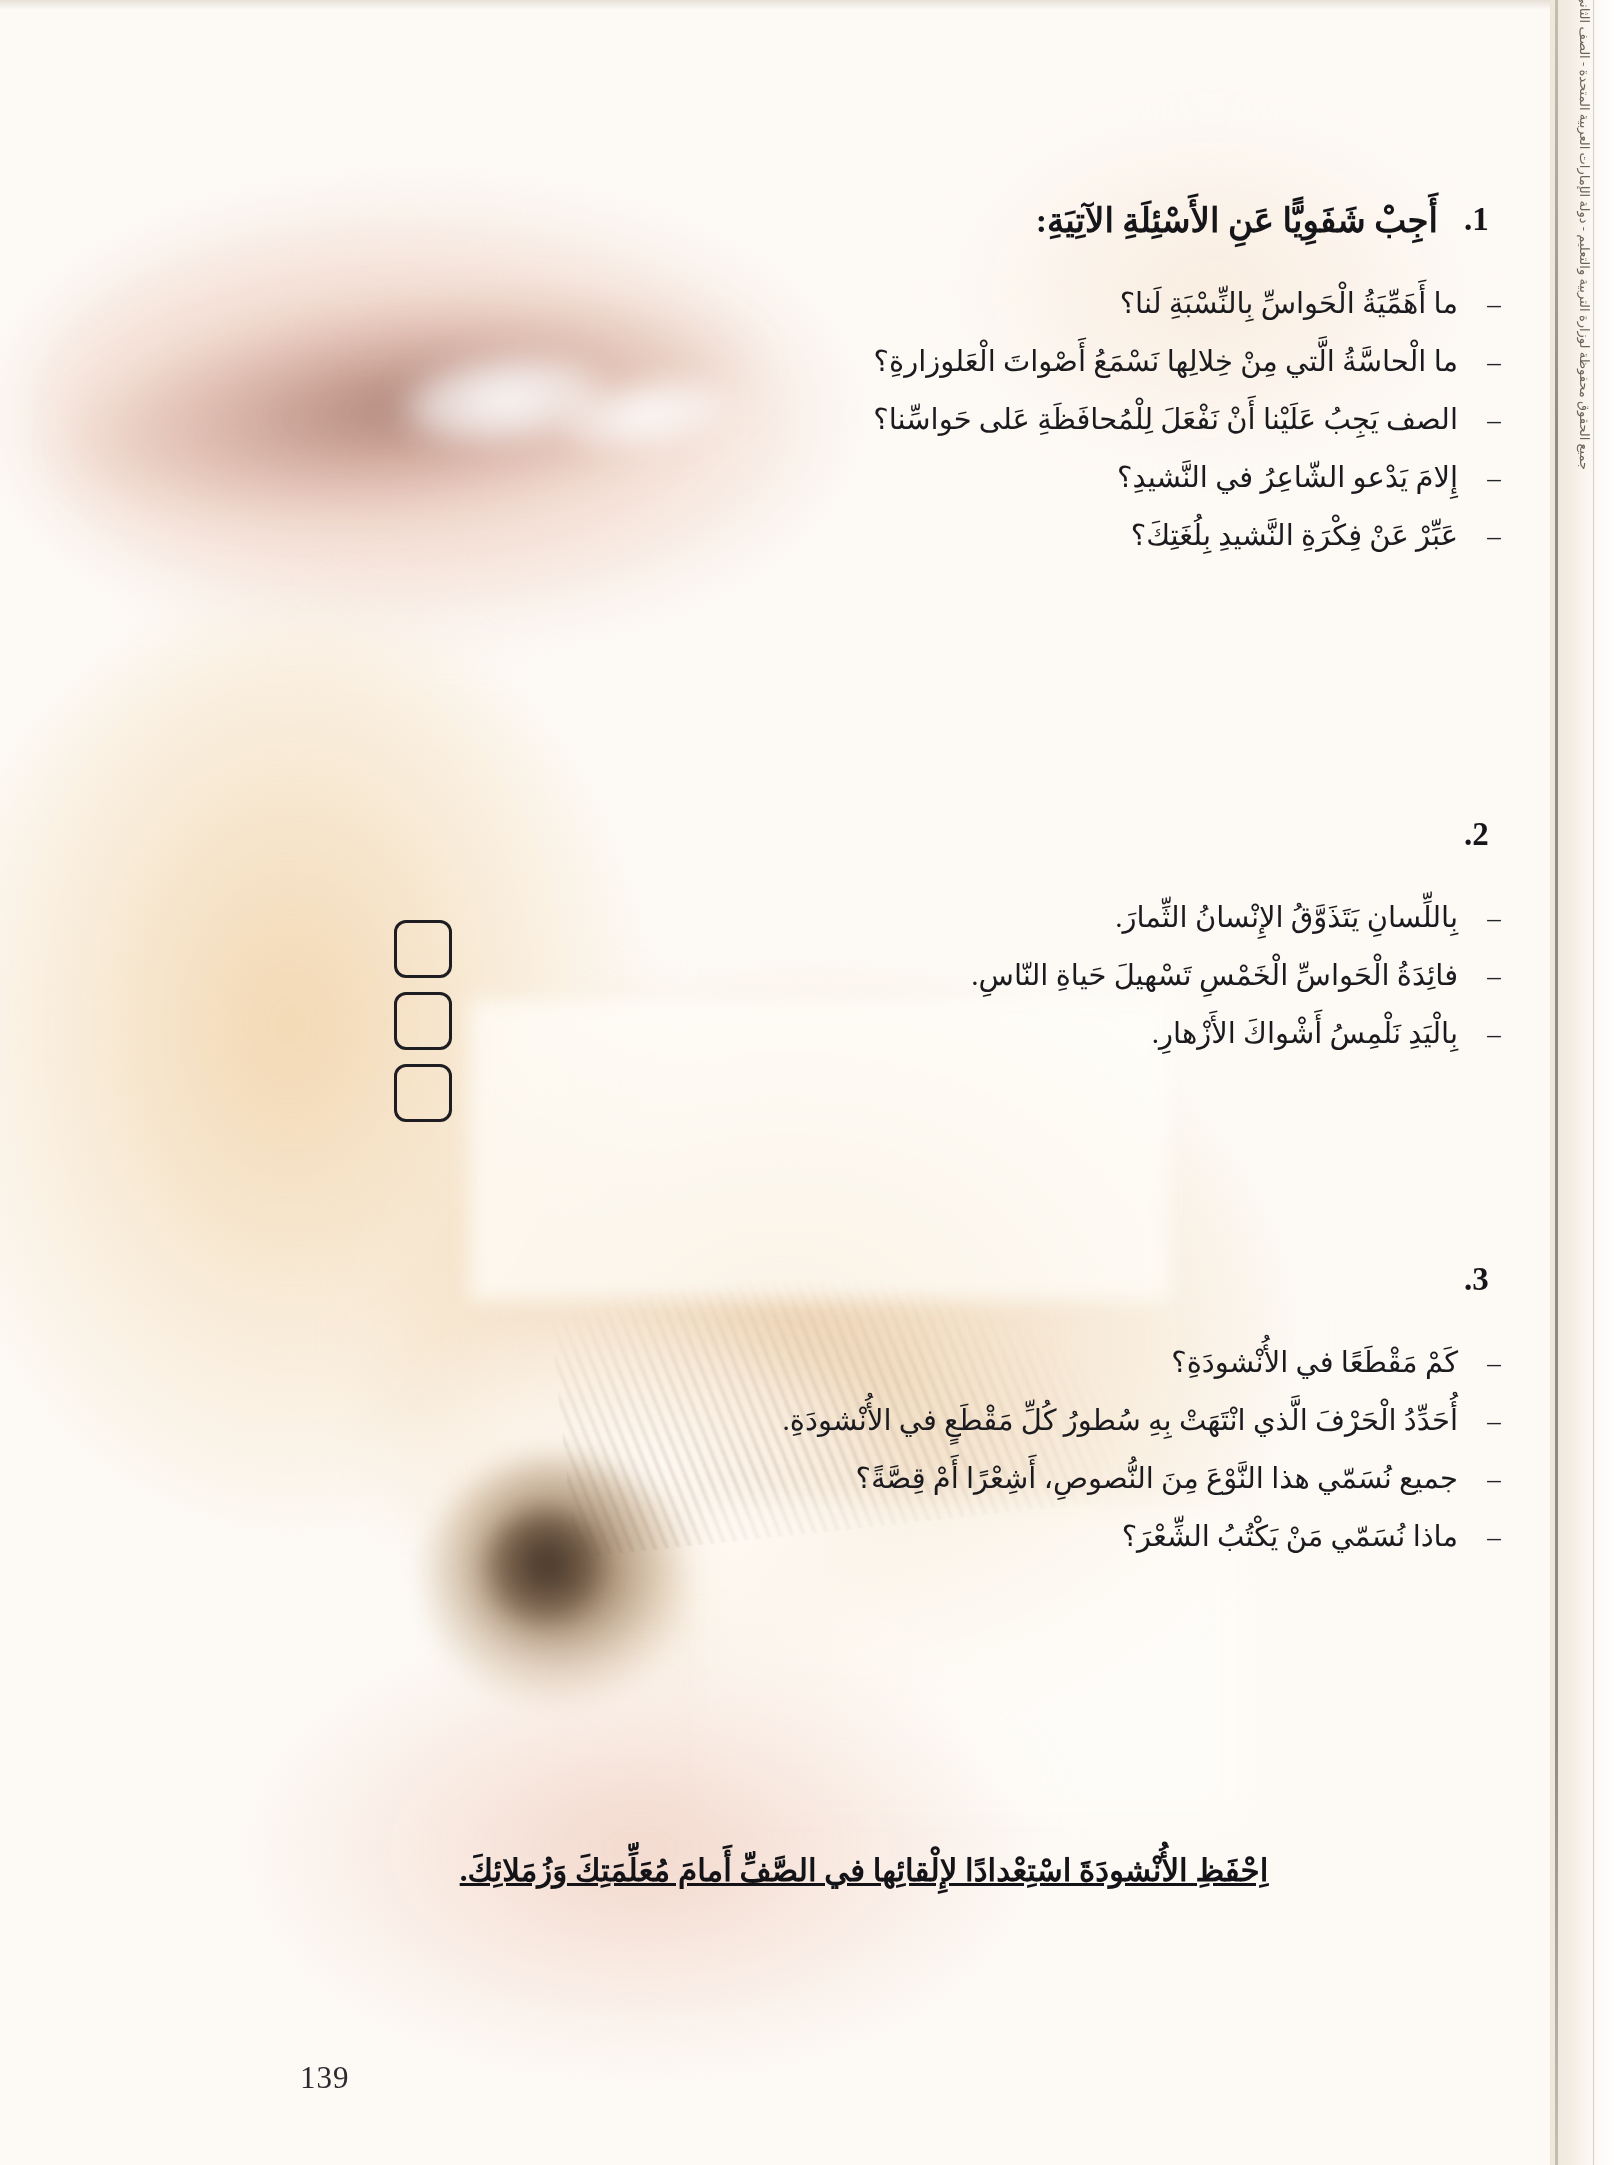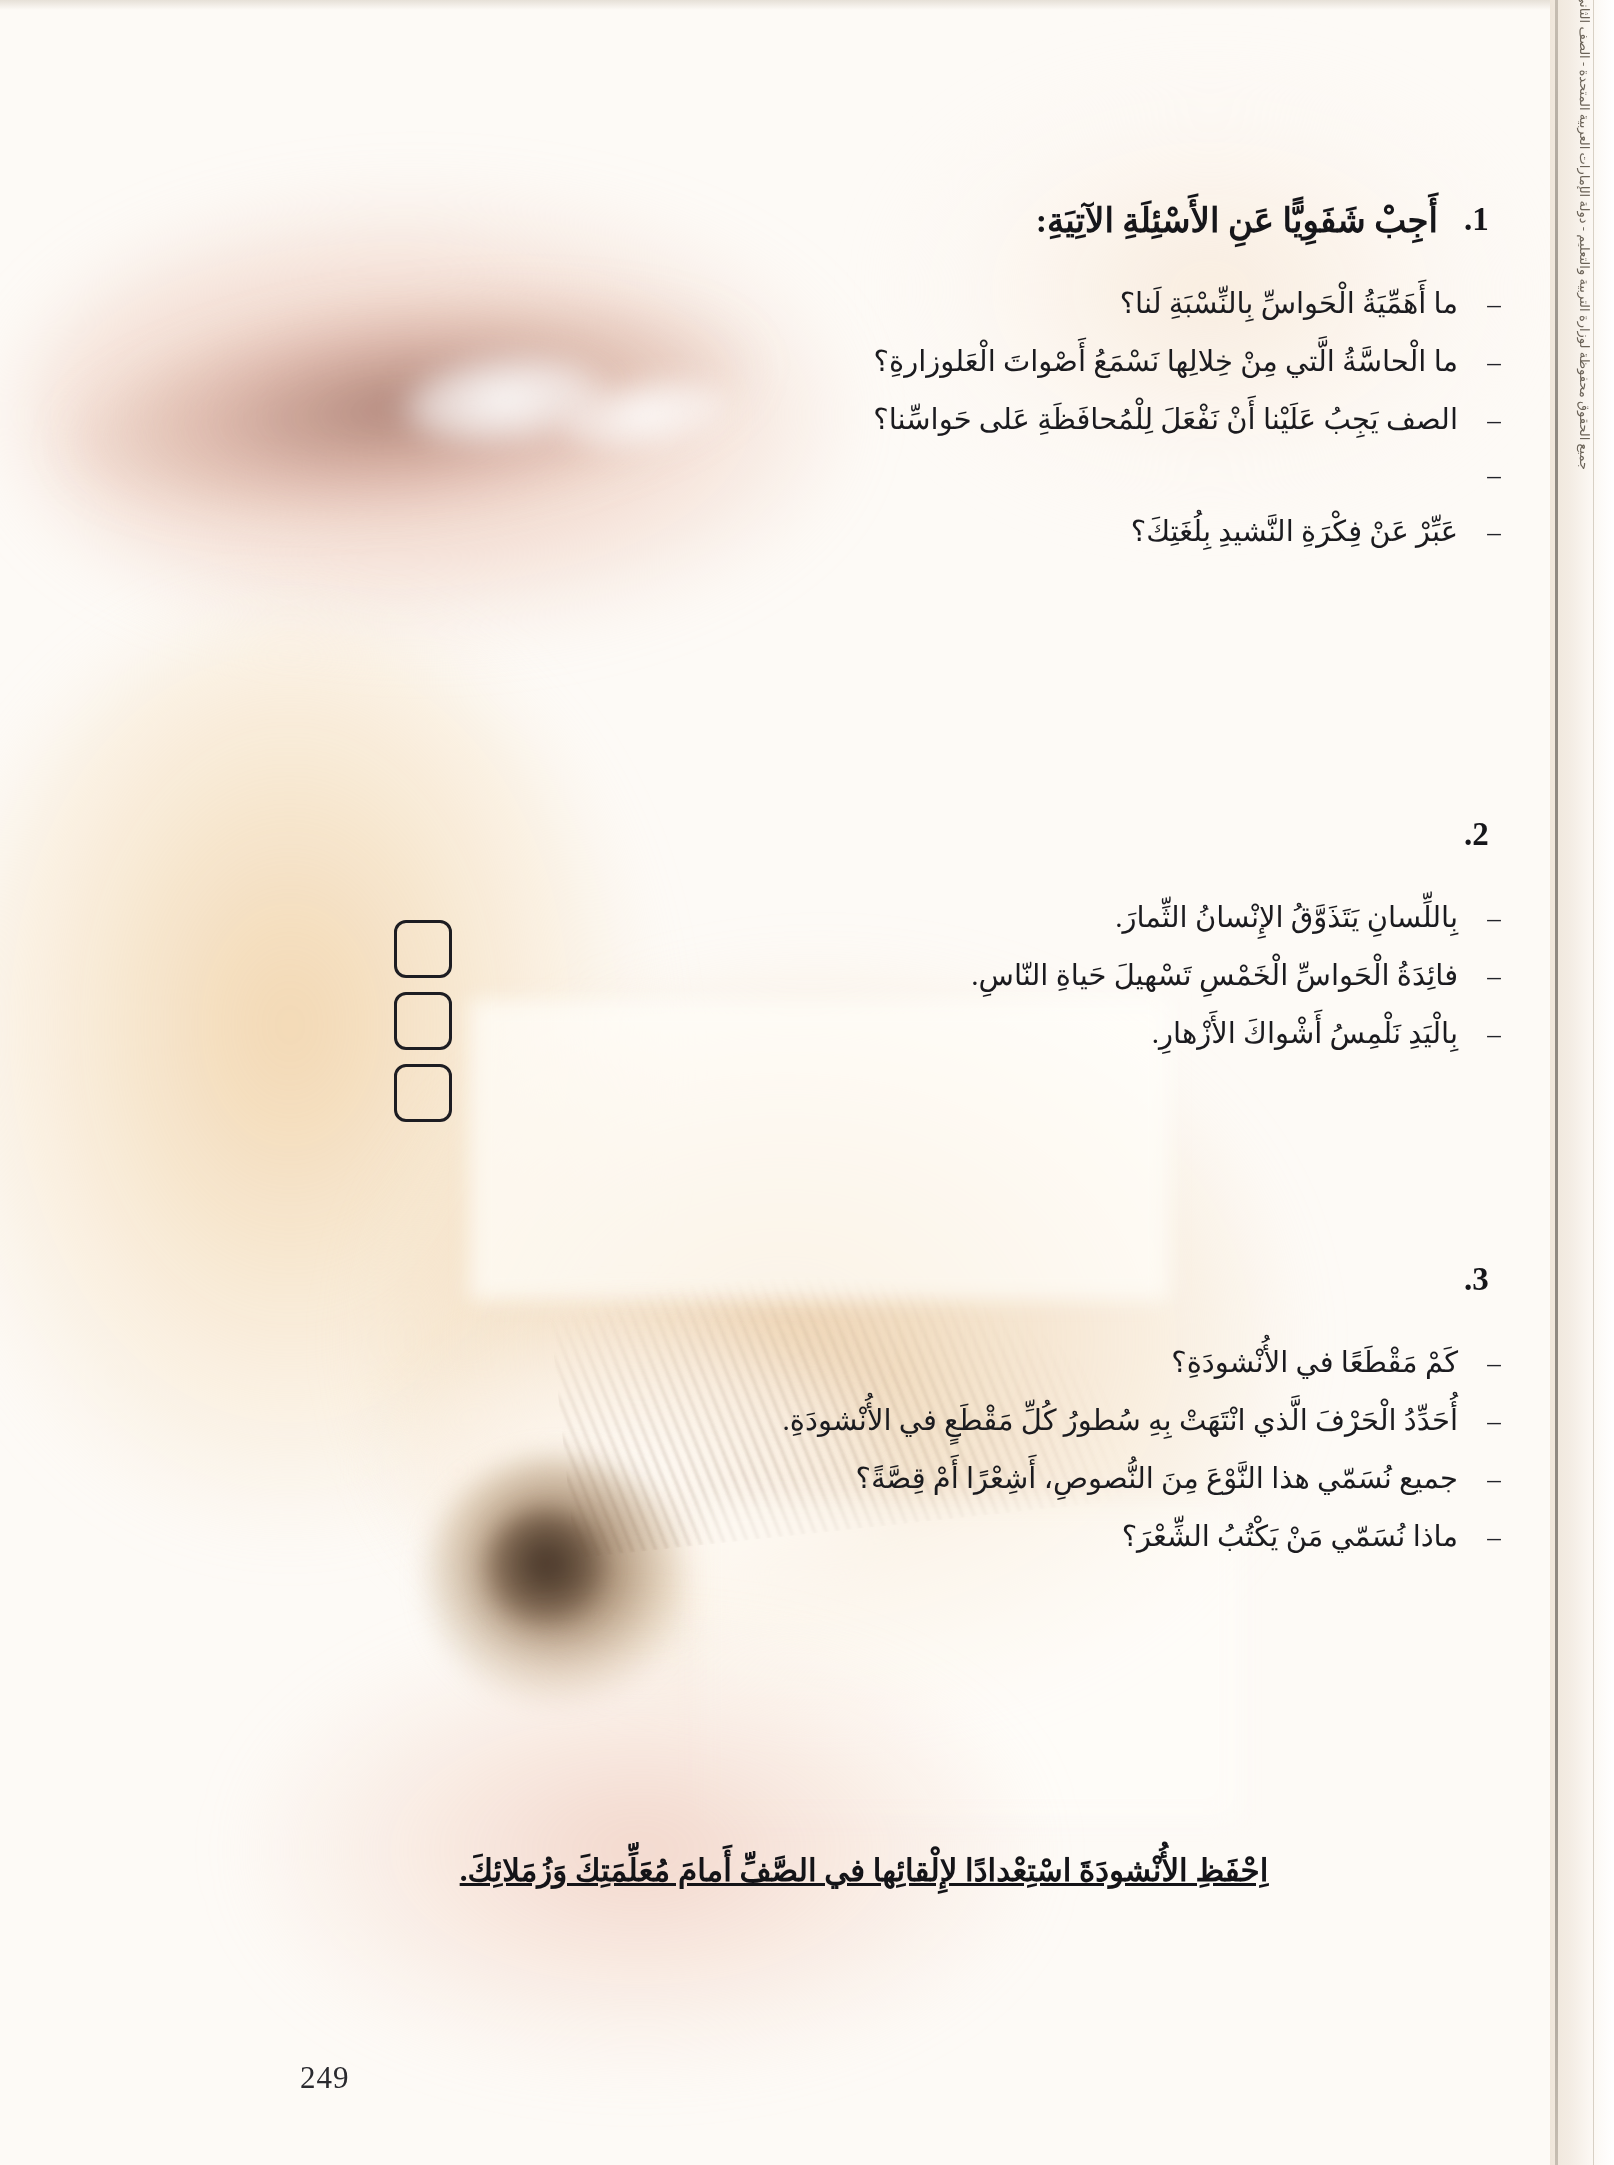--- a/index.html
+++ b/index.html
@@ -327,20 +327,21 @@
         <li class="q-item">
           <span class="q-dash">–</span>
           <span class="q-text">ما الْحاسَّةُ الَّتي مِنْ خِلالِها نَسْمَعُ أَصْواتَ الْعَلوزارةِ؟</span>
         </li>
         <li class="q-item">
           <span class="q-dash">–</span>
           <span class="q-text">الصف يَجِبُ عَلَيْنا أَنْ نَفْعَلَ لِلْمُحافَظَةِ عَلى حَواسِّنا؟</span>
         </li>
         <li class="q-item">
           <span class="q-dash">–</span>
+          <span class="q-text">إِلامَ يَدْعو الشّاعِرُ في النَّشيدِ؟</span>
         </li>
         <li class="q-item">
           <span class="q-dash">–</span>
           <span class="q-text">عَبِّرْ عَنْ فِكْرَةِ النَّشيدِ بِلُغَتِكَ؟</span>
         </li>
       </ul>
     </section>
 
     <section class="exercise ex2">
       <div class="ex-head">
@@ -388,14 +389,14 @@
           <span class="q-dash">–</span>
           <span class="q-text">ماذا نُسَمّي مَنْ يَكْتُبُ الشِّعْرَ؟</span>
         </li>
       </ul>
     </section>
 
     <div class="final-note final">اِحْفَظِ الأُنْشودَةَ اسْتِعْدادًا لإِلْقائِها في الصَّفِّ أَمامَ مُعَلِّمَتِكَ وَزُمَلائِكَ.</div>
 
   </div>
 
-  <div class="page-number">249</div>
+  <div class="page-number">139</div>
 </div>
 
 </body></html>

